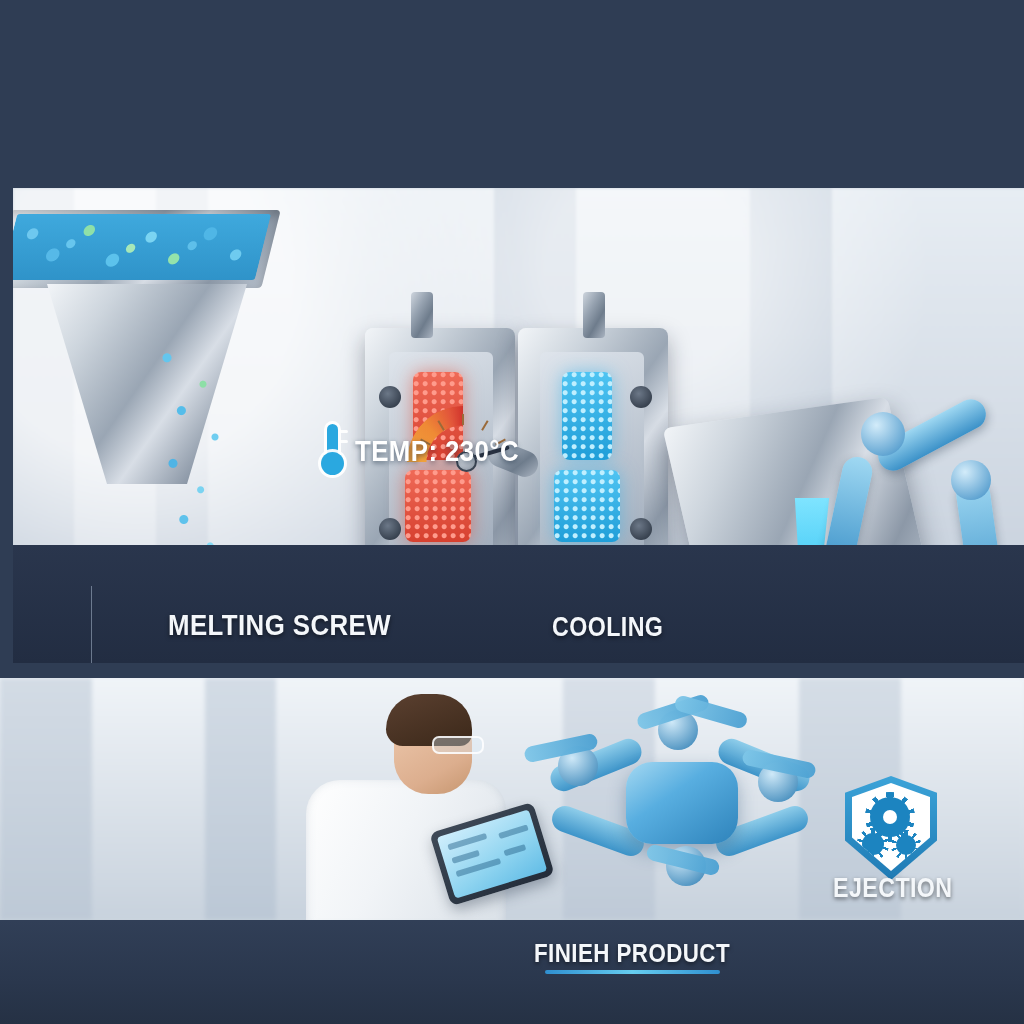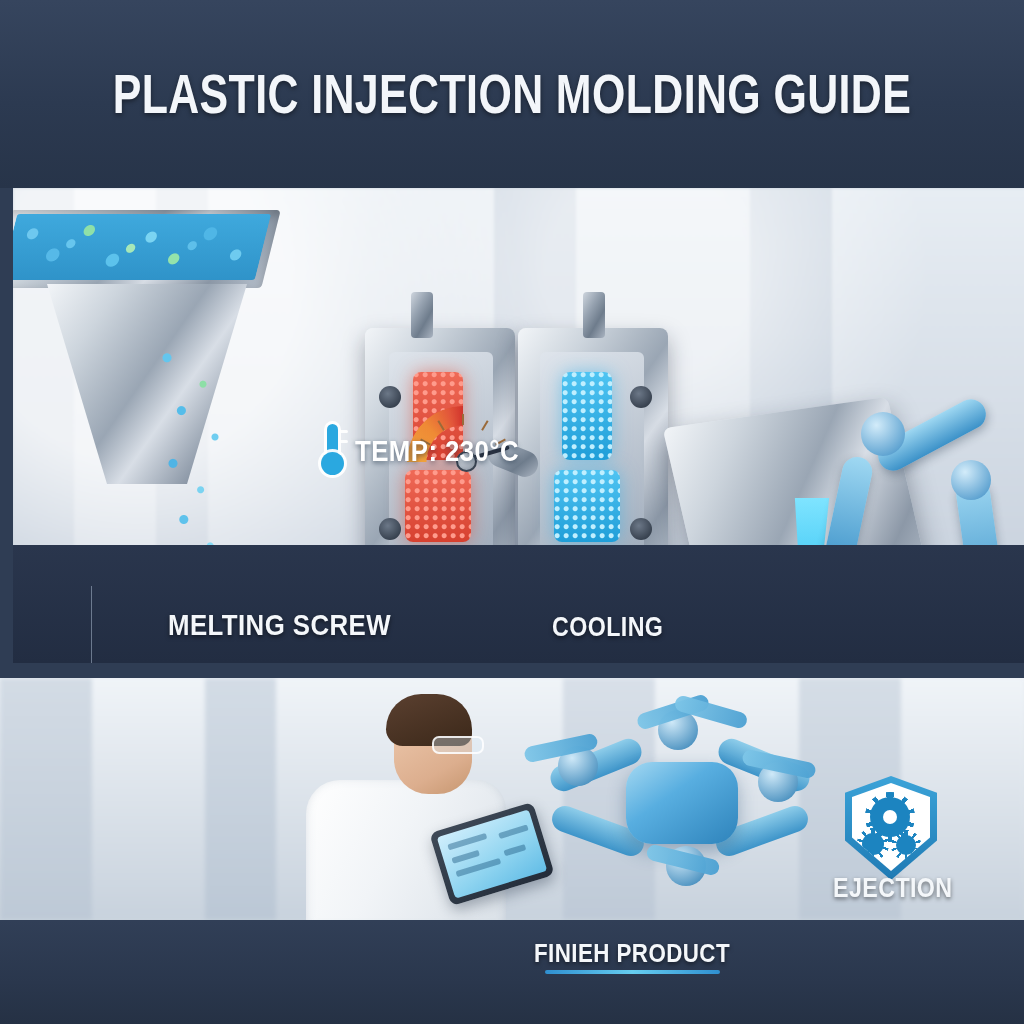--- a/index.html
+++ b/index.html
@@ -261,23 +261,20 @@
     background:#ffffff;filter:drop-shadow(0 3px 6px rgba(20,35,55,.35));
     clip-path:polygon(0 30%,62% 30%,62% 4%,100% 50%,62% 96%,62% 70%,0 70%);}
   .arrow-1{left:292px;top:448px;}
   .arrow-2{left:651px;top:448px;}
 </style>
 </head>
 <body>
 
 <div class="stage">
 
-  <div class="header">
-    <div class="header-title">PLASTIC INJECTION MOLDING GUIDE</div>
-  </div>
 
   <div class="band-mid">
     <div class="factory-blur"></div>
 
     <div>
       <div class="hopper-top metal"></div>
       <div class="pellets"></div>
       <div class="funnel metal"></div>
       <div class="pellet-stream"></div>
       <div class="barrel metal"></div>

